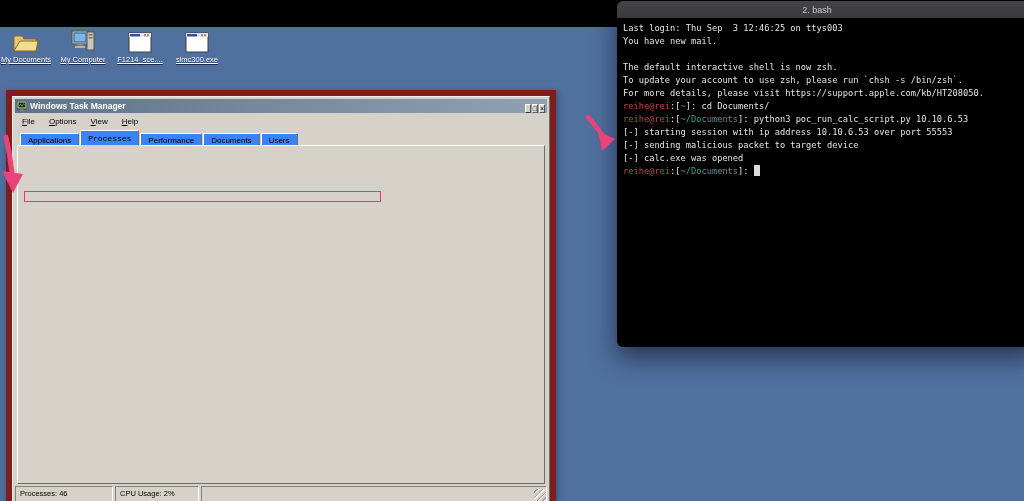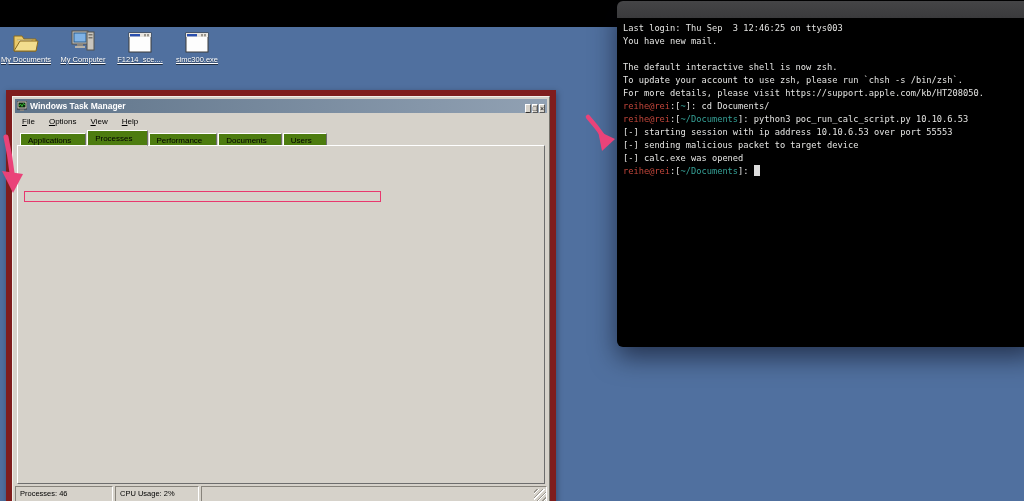--- a/index.html
+++ b/index.html
@@ -25,24 +25,24 @@
                background:linear-gradient(90deg,#5e7389,#91a1b3);
                display:flex;align-items:center;padding:0 2px;}
   #tm-title{flex:1;color:#fff;font-weight:bold;font-size:8.5px;margin-left:3px;white-space:nowrap;}
   .tb-btn{width:13px;height:11px;margin-left:1px;background:#d6d2ca;
           border:1px solid;border-color:#fff #5a5a5a #5a5a5a #fff;
           font-size:7px;line-height:9px;text-align:center;color:#000;cursor:pointer;}
   #tm-menubar{position:absolute;left:4px;top:19px;right:20px;height:12px;display:flex;gap:2px;align-items:center;}
   .menu-item{font-size:8px;color:#000;padding:0 6px;cursor:pointer;}
   .menu-item u{text-decoration:underline;}
   #tm-tabs{position:absolute;left:8px;top:34px;right:8px;height:16px;display:flex;align-items:flex-end;}
-  .tab{font-size:8px;color:#000;background:#4d7c0f;padding:2px 14px 1px 7px;height:13px;box-sizing:border-box;
+  .tab{font-size:8px;color:#000;background:#3b82f6;padding:2px 7px 1px 7px;height:13px;box-sizing:border-box;
        border:1px solid;border-color:#fff #6d6d6d #d6d2ca #fff;margin-right:1px;cursor:pointer;white-space:nowrap;}
   .tab.active{height:16px;padding-top:3px;font-weight:normal;z-index:3;
-              border-color:#fff #6d6d6d #d6d2ca #fff;position:relative;}
+              border-color:#fff #6d6d6d #d6d2ca #fff;position:relative;font-family:Liberation Mono, monospace;}
   #tm-page{position:absolute;left:5px;top:49px;right:5px;height:337px;
            border:1px solid;border-color:#fff #6d6d6d #6d6d6d #fff;background:#d6d2ca;z-index:1;}
   
   #proc-list{position:absolute;left:10px;top:60px;width:512px;height:297px;background:#fff;
              border:1px solid;border-color:#6d6d6d #fff #fff #6d6d6d;box-sizing:border-box;overflow:hidden;}
   .pgrid{display:grid;grid-template-columns:150px 36px 88px 28px 52px 1fr;}
   #proc-header{position:absolute;left:0;top:0;right:14px;height:13px;}
   .hcell{background:#d6d2ca;border:1px solid;border-color:#fff #6d6d6d #6d6d6d #fff;
          font-size:7.5px;color:#000;line-height:11px;box-sizing:border-box;overflow:hidden;
          white-space:nowrap;cursor:pointer;}
@@ -433,20 +433,21 @@
         <div class="status-seg">CPU Usage: 2%</div>
         <div class="status-seg fill">
           <div id="resize-grip"></div>
         </div>
       </div>
   </div>
 
   <div id="terminal">
     <div id="term-titlebar">
       <span id="term-lights"><span class="tlight" style="background: rgb(255, 95, 87);"></span><span class="tlight" style="background: rgb(254, 188, 46);"></span><span class="tlight" style="background: rgb(40, 200, 64);"></span></span>
+      <span id="term-title">2. bash</span>
     </div>
     <div id="term-body"><div class="tline"><span class="c-fg">Last login: Thu Sep  3 12:46:25 on ttys003</span></div><div class="tline"><span class="c-fg">You have new mail.</span></div><div class="tline"></div><div class="tline"><span class="c-fg">The default interactive shell is now zsh.</span></div><div class="tline"><span class="c-fg">To update your account to use zsh, please run `chsh -s /bin/zsh`.</span></div><div class="tline"><span class="c-fg">For more details, please visit https://support.apple.com/kb/HT208050.</span></div><div class="tline"><span class="c-red">reihe@rei</span><span class="c-fg">:[</span><span class="c-teal">~</span><span class="c-fg">]: </span><span class="c-fg">cd Documents/</span></div><div class="tline"><span class="c-red">reihe@rei</span><span class="c-fg">:[</span><span class="c-teal">~/Documents</span><span class="c-fg">]: </span><span class="c-fg">python3 poc_run_calc_script.py 10.10.6.53</span></div><div class="tline"><span class="c-fg">[-] starting session with ip address 10.10.6.53 over port 55553</span></div><div class="tline"><span class="c-fg">[-] sending malicious packet to target device</span></div><div class="tline"><span class="c-fg">[-] calc.exe was opened</span></div><div class="tline"><span class="c-red">reihe@rei</span><span class="c-fg">:[</span><span class="c-teal">~/Documents</span><span class="c-fg">]: </span><span id="term-cursor"></span></div></div>
   </div>
 
   <svg id="arrow-1" class="annot" width="34" height="70" viewBox="0 0 34 70">
     <path d="M8,4 Q12,22 14,40" fill="none" style="stroke:var(--arrow,#ea4379)" stroke-width="5" stroke-linecap="round"></path>
     <polygon points="4,38 25,41 15,60" style="fill:var(--arrow,#ea4379)"></polygon>
   </svg>
   <svg id="arrow-2" class="annot" width="46" height="50" viewBox="0 0 46 50">
     <path d="M6,5 Q14,14 21,24" fill="none" style="stroke:var(--arrow,#ea4379)" stroke-width="4.5" stroke-linecap="round"></path>

